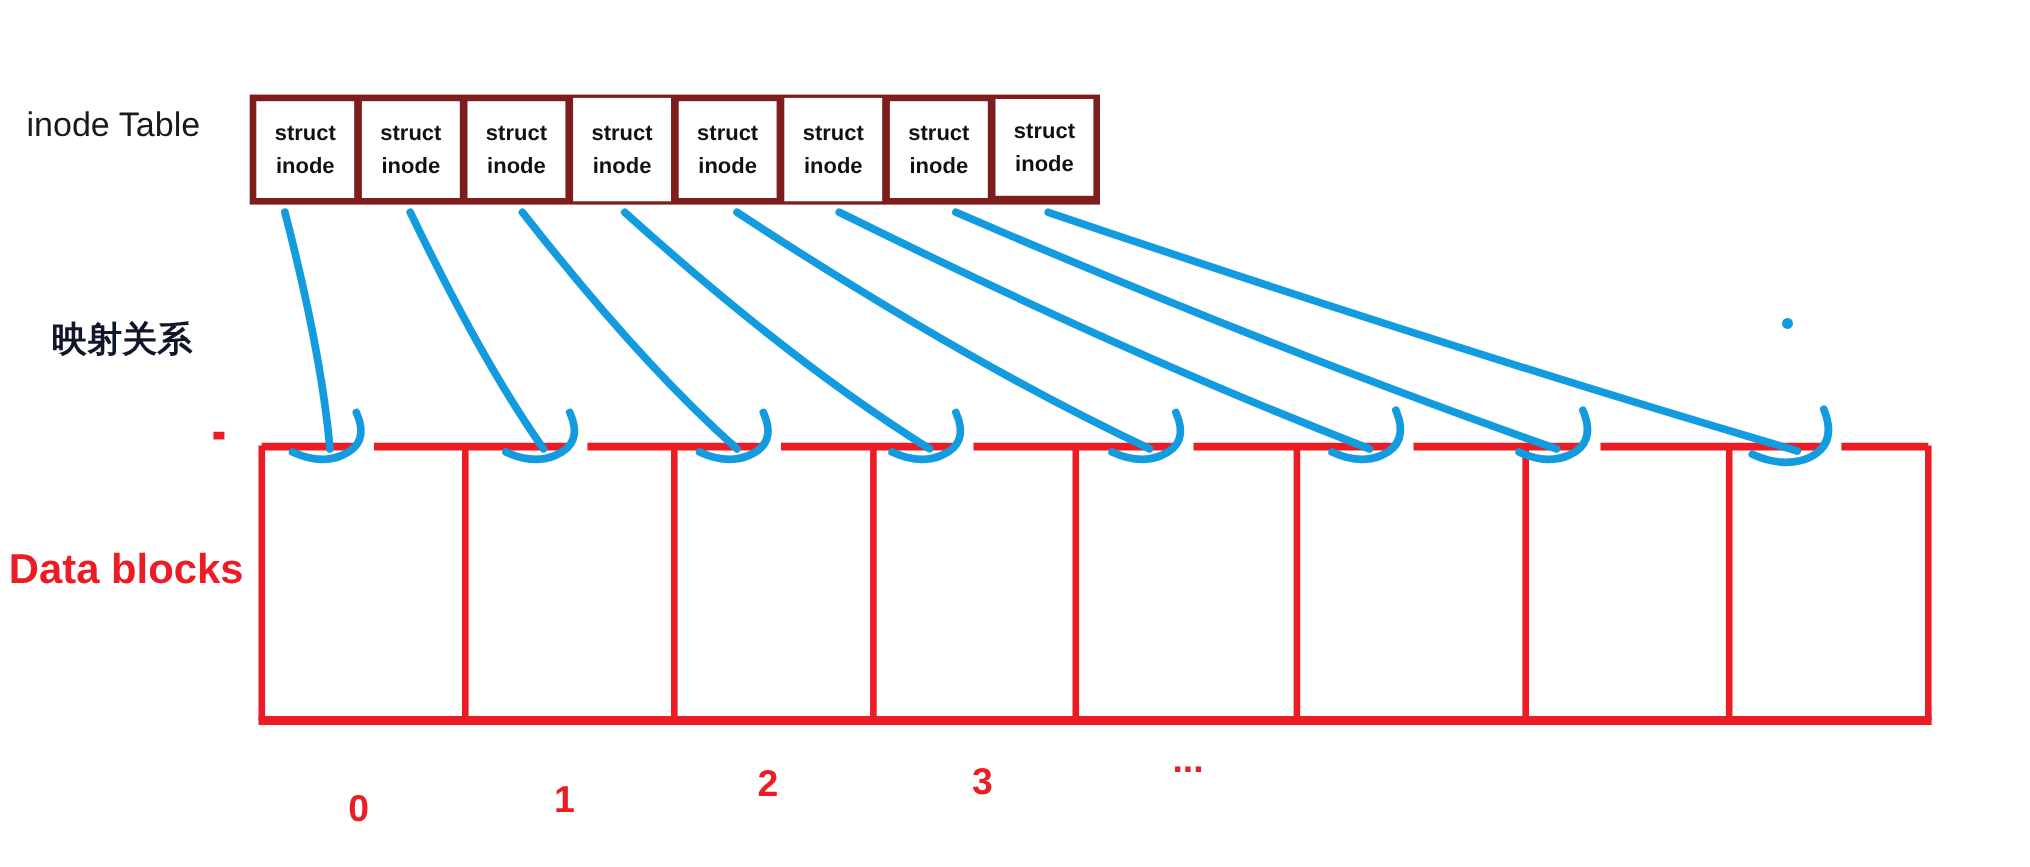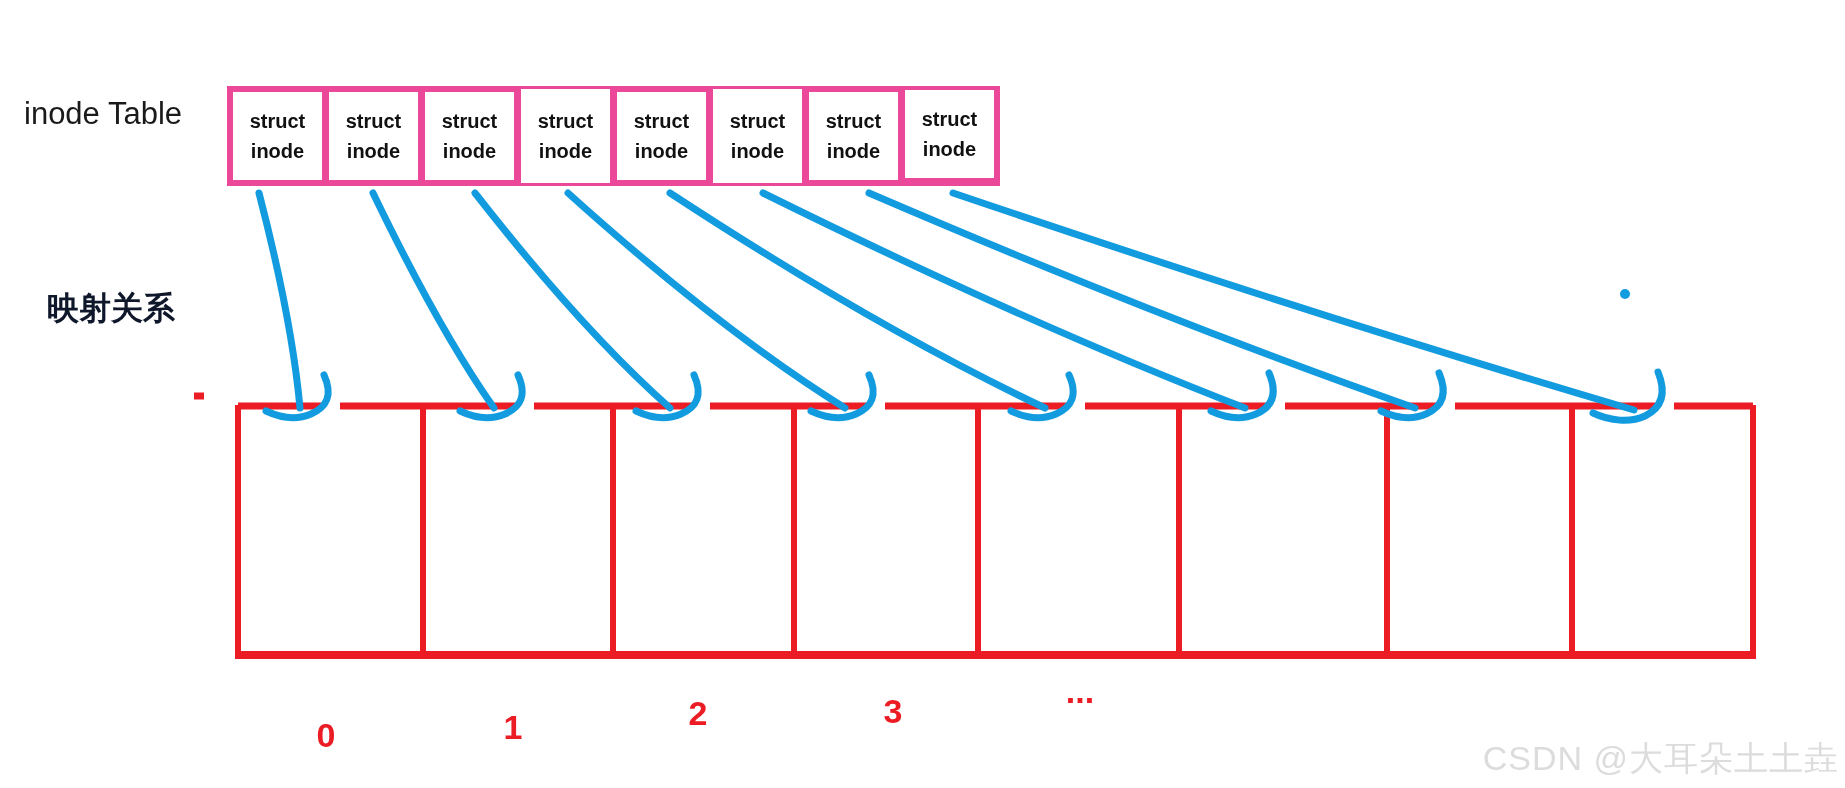--- a/index.html
+++ b/index.html
@@ -28,21 +28,21 @@
   .watermark {
     right: 6px; bottom: 6px;
     font-size: 34px; color: #dcdcdc; font-weight: 400;
     letter-spacing: 1px;
   }
 
   
   .inode-table {
     position: absolute; left: 227px; top: 86px;
     width: 773px; height: 100px;
-    background: #ec4899;
+    background: #7f1d1d;
     display: flex; gap: 7px; padding: 6px;
   }
   .inode-cell {
     flex: 1; background: #fff; position: relative;
     display: flex; flex-direction: column;
     align-items: center; justify-content: center; gap: 10px;
     font-size: 20px; font-weight: 700; color: #111;
     line-height: 1;
   }
   .inode-cell:nth-child(4) { top: -3px; height: 94px; }
@@ -60,20 +60,21 @@
   .arrow-stroke { stroke: #129BDF; stroke-width: 7; fill: none; stroke-linecap: round; }
   .red-stroke   { stroke: #EC1C24; fill: none; }
 </style>
 </head>
 <body>
 
 <div class="canvas">
 
   <div class="lbl inode-table-label">inode Table</div>
   <div class="lbl mapping-label">映射关系</div>
+  <div class="lbl datablocks-label">Data blocks</div>
 
   <div class="inode-table">
     <div class="inode-cell">
       <span>struct</span>
       <span>inode</span>
     </div>
     <div class="inode-cell">
       <span>struct</span>
       <span>inode</span>
     </div>
@@ -147,15 +148,14 @@
       <circle cx="1625" cy="294" r="5" fill="#129BDF"></circle>
     </g>
   </svg>
 
   <div class="block-index" style="left:326px; top:716px;">0</div>
   <div class="block-index" style="left:513px; top:708px;">1</div>
   <div class="block-index" style="left:698px; top:694px;">2</div>
   <div class="block-index" style="left:893px; top:692px;">3</div>
   <div class="block-index" style="left:1080px; top:672px;">...</div>
 
-  <div class="lbl watermark">CSDN @大耳朵土土垚</div>
 
 </div>
 
 </body></html>

